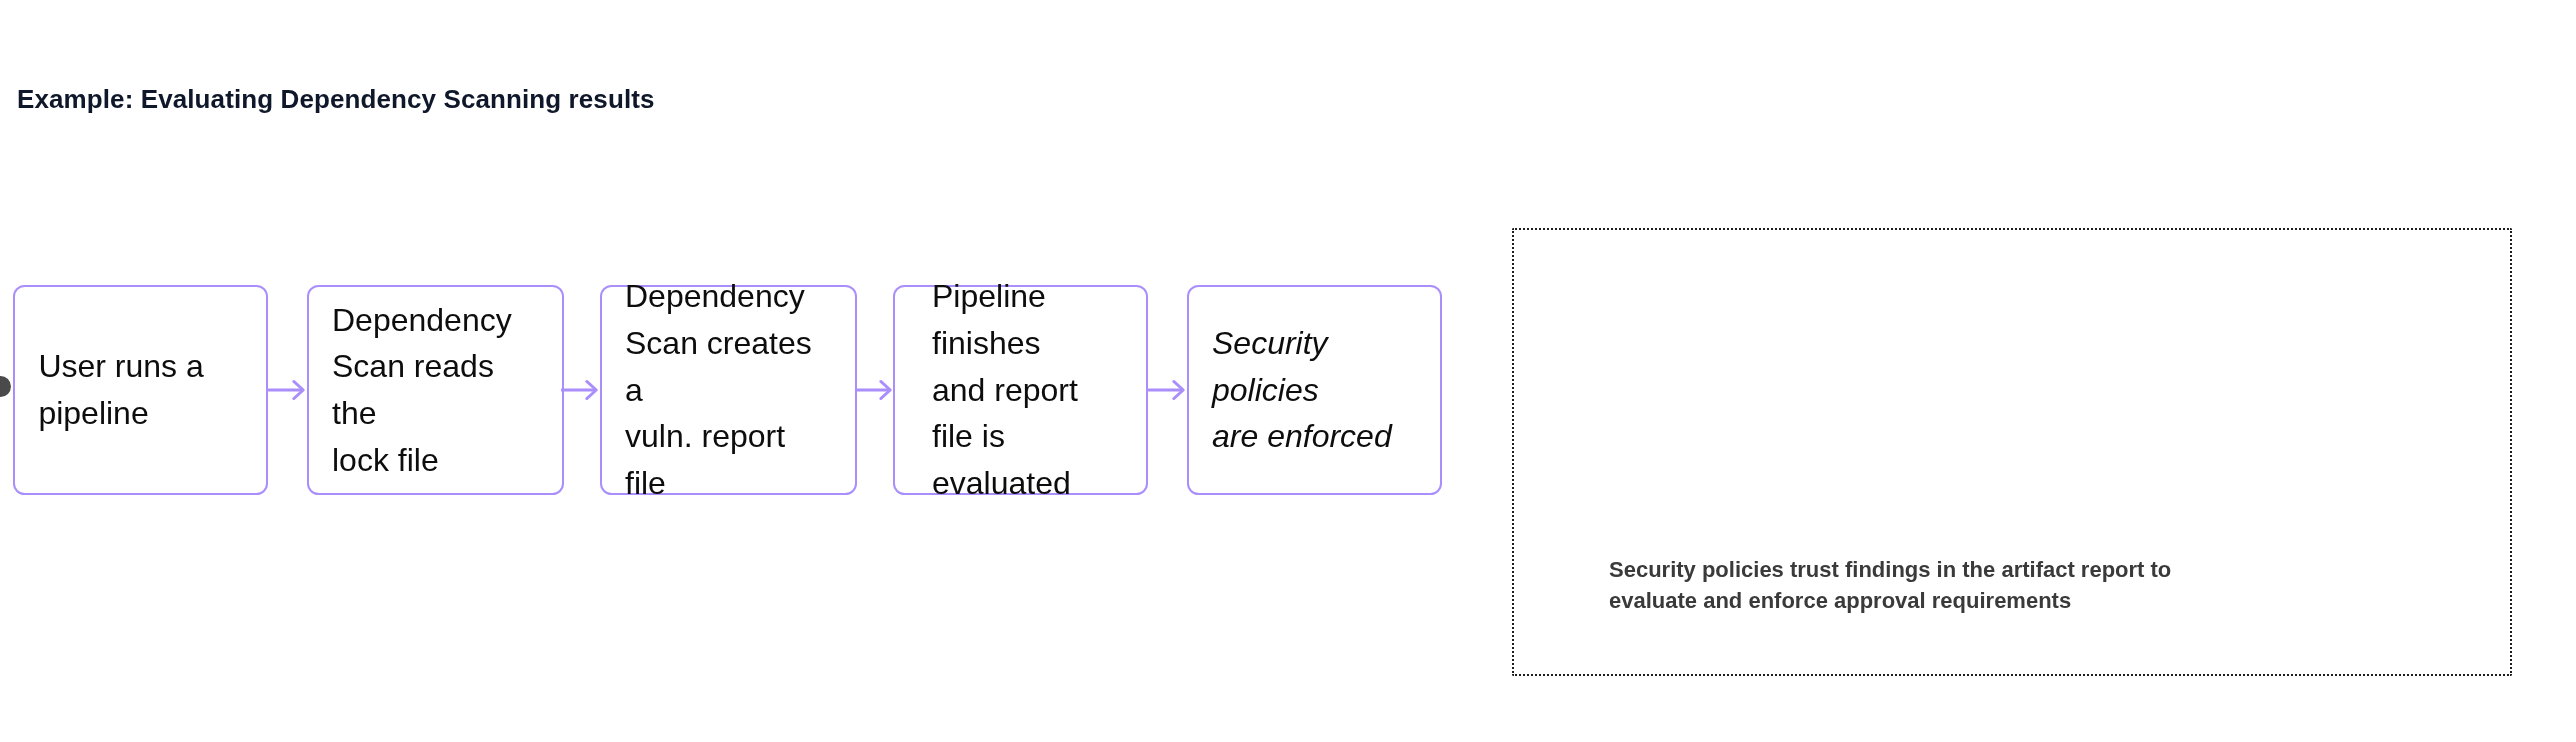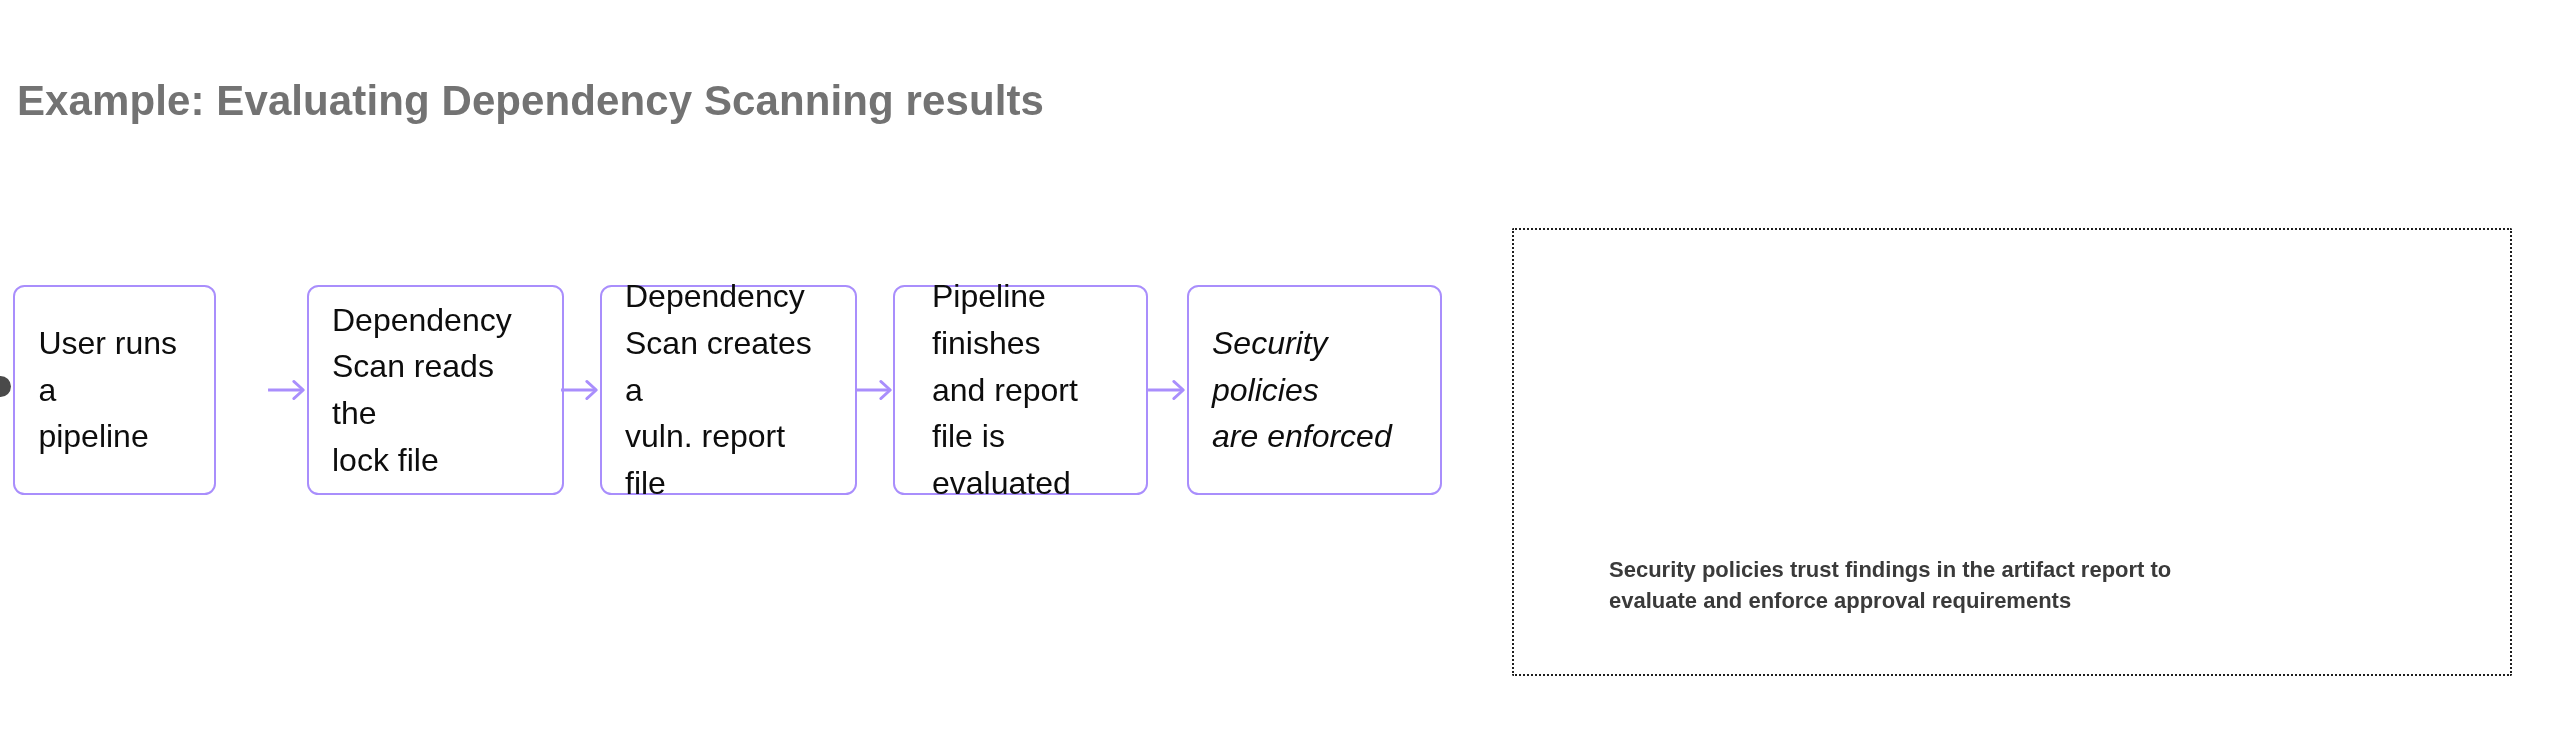--- a/index.html
+++ b/index.html
@@ -13,24 +13,24 @@
     position: relative;
     overflow: hidden;
     font-family: "Liberation Sans", sans-serif;
     -webkit-font-smoothing: antialiased;
   }
 
   
   .diagram-title {
     position: absolute;
     left: 17px;
-    top: 77px;
-    font-size: 42px;
+    top: 84px;
+    font-size: 26px;
     font-weight: bold;
-    color: #737373;
+    color: #0f172a;
     letter-spacing: 0.1px;
     white-space: nowrap;
   }
 
   
   .flow-canvas {
     position: absolute;
     left: 0;
     top: 0;
     width: 2576px;
@@ -63,21 +63,21 @@
     height: 210px;
   }
   .node-label {
     font-size: 32px;
     line-height: 1.46;
     color: #0d0d0d;
     padding: 0 23px;
     white-space: pre-line;
   }
 
-  .node-1 { left: 13.4px;   width: 203px; }
+  .node-1 { left: 13.4px;   width: 255px; }
   .node-2 { left: 307px;  width: 257px; }
   .node-3 { left: 600px;  width: 257px; }
   .node-4 { left: 893px;  width: 255px; padding-left: 14px; }
   .node-5 { left: 1187px; width: 255px; font-style: italic; }
 
   
   .connector {
     position: absolute;
     top: 370px;
     height: 40px;

